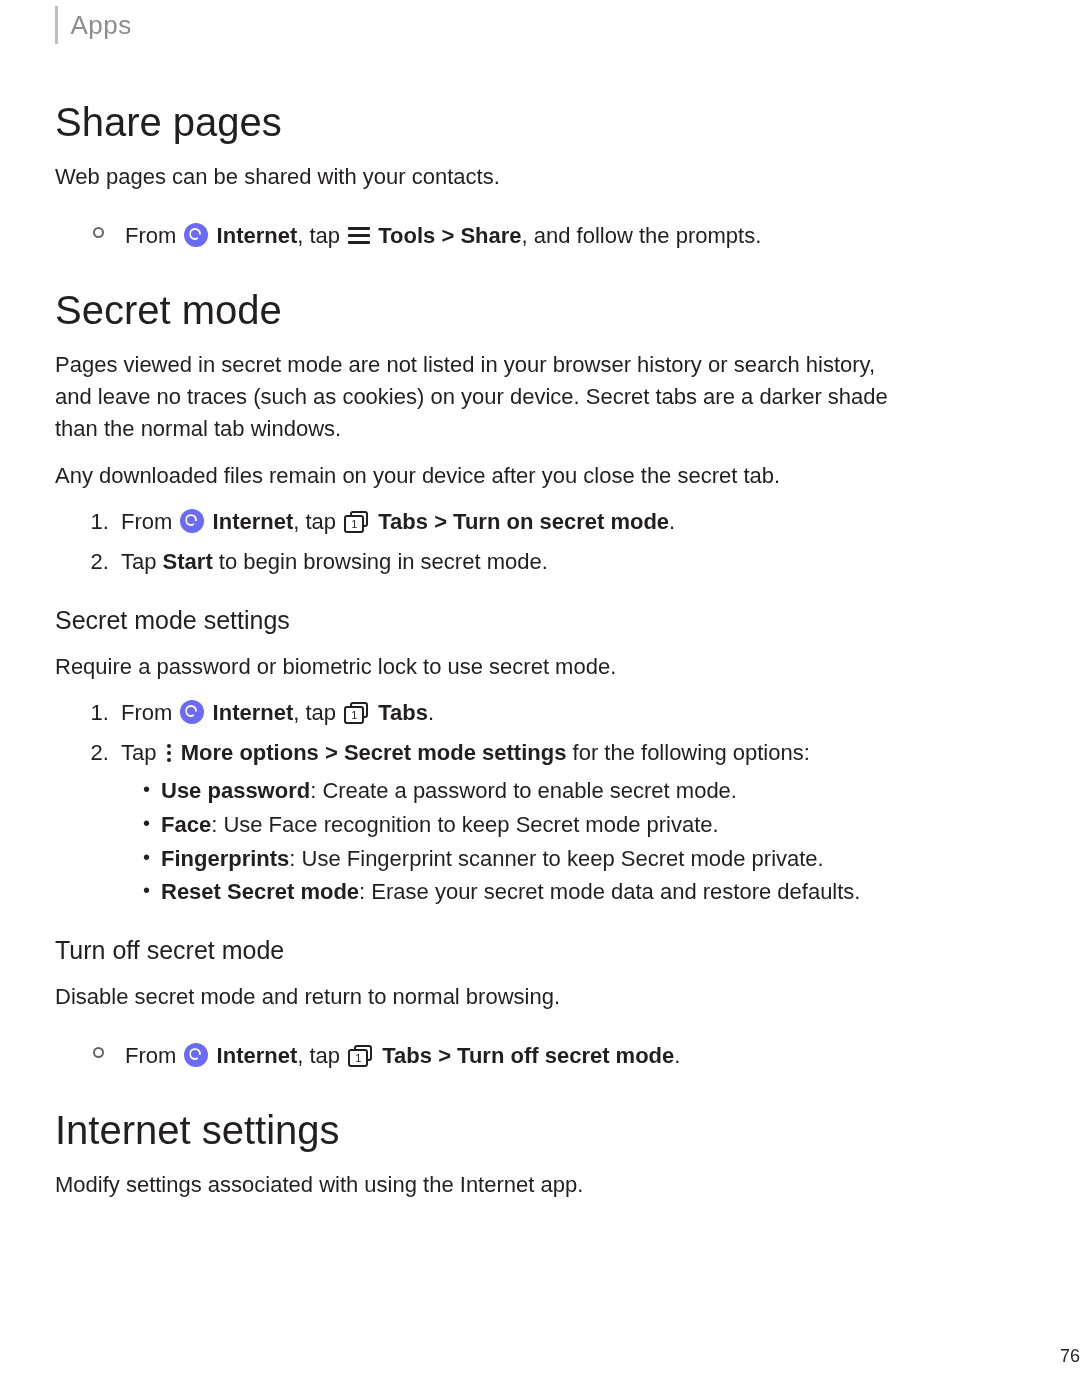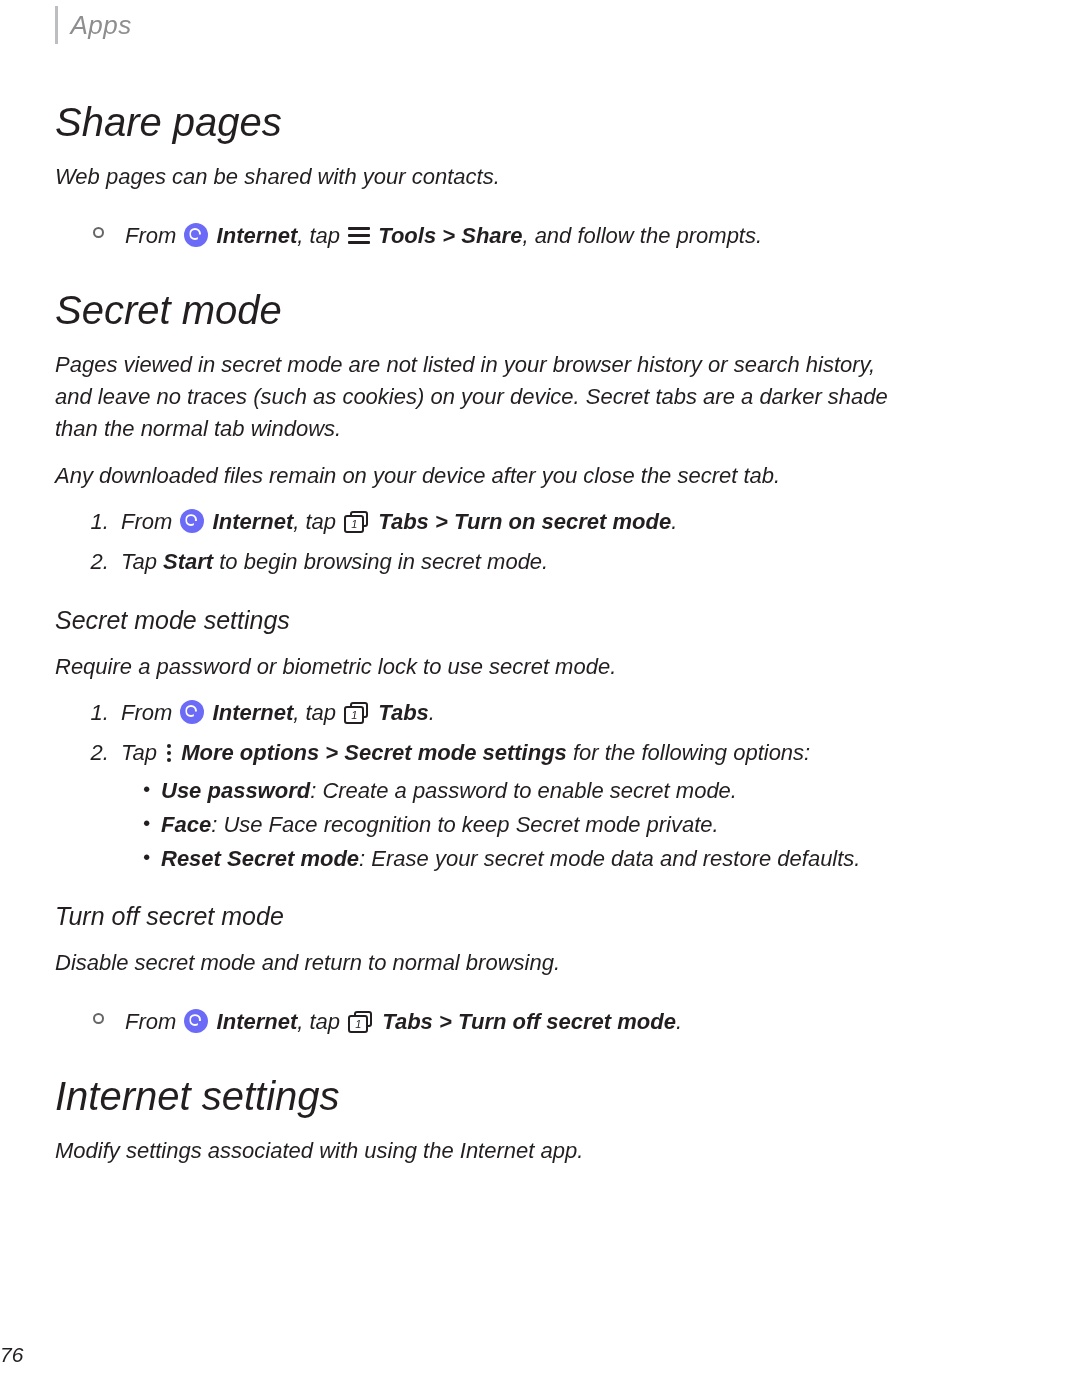--- a/index.html
+++ b/index.html
@@ -10,21 +10,20 @@
     background: #fff;
     font-family: "Century Gothic", "Avant Garde", Futura, "Trebuchet MS", Arial, sans-serif;
     color: #231f20;
   }
   .page {
     box-sizing: border-box;
     width: 988px;
     height: 1397px;
     padding: 0 87px 0 55px;
     position: relative;
-    font-style: italic;
   }
   .header-area {
     padding-top: 6px;
     padding-bottom: 20px;
   }
   .header-rule {
     display: inline-block;
     width: 3px;
     height: 38px;
     background: #bcbec0;
@@ -101,22 +100,22 @@
     top: 0;
     font-size: 20px;
     color: #231f20;
   }
   .bold { font-weight: 700; }
   .footer-pg {
     position: absolute;
     bottom: 30px;
     left: 0;
     width: 1080px;
-    text-align: left;
-    font-size: 21px;
+    text-align: right;
+    font-size: 18px;
     color: #231f20;
   }
   
   .icon-internet {
     display: inline-block;
     width: 24px;
     height: 24px;
     background: #6b6bf8;
     border-radius: 50%;
     vertical-align: -4px;
@@ -248,20 +247,21 @@
       <span>From </span><span class="icon-internet"></span>
       <span class="bold">Internet</span><span>, tap </span><span class="icon-tabs"><span class="back"></span><span class="front">1</span></span>
       <span class="bold">Tabs</span><span>.</span>
     </li>
     <li>
       <span>Tap </span><span class="icon-more"></span>
       <span class="bold">More options</span><span class="bold"> &gt; </span><span class="bold">Secret mode settings</span><span> for the following options:</span>
       <ul class="dot-list">
         <li><span class="bold">Use password</span><span>: Create a password to enable secret mode.</span></li>
         <li><span class="bold">Face</span><span>: Use Face recognition to keep Secret mode private.</span></li>
+        <li><span class="bold">Fingerprints</span><span>: Use Fingerprint scanner to keep Secret mode private.</span></li>
         <li><span class="bold">Reset Secret mode</span><span>: Erase your secret mode data and restore defaults.</span></li>
       </ul>
     </li>
   </ol>
 
   <h3 class="subsection">Turn off secret mode</h3>
   <p class="body">Disable secret mode and return to normal browsing.</p>
   <ul class="circle-list">
     <li>
       <span>From </span><span class="icon-internet"></span>

